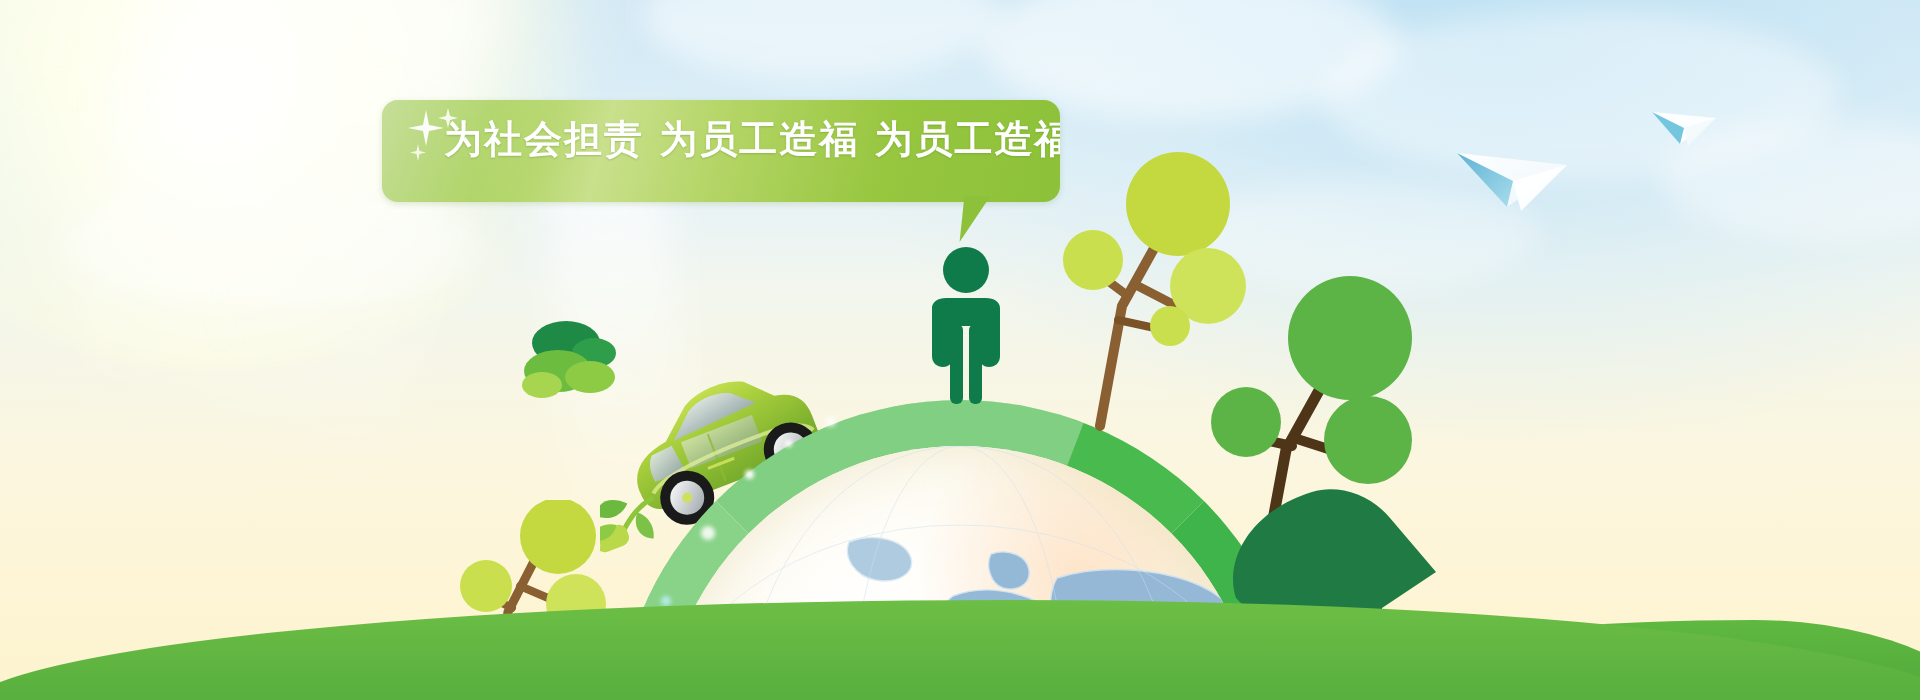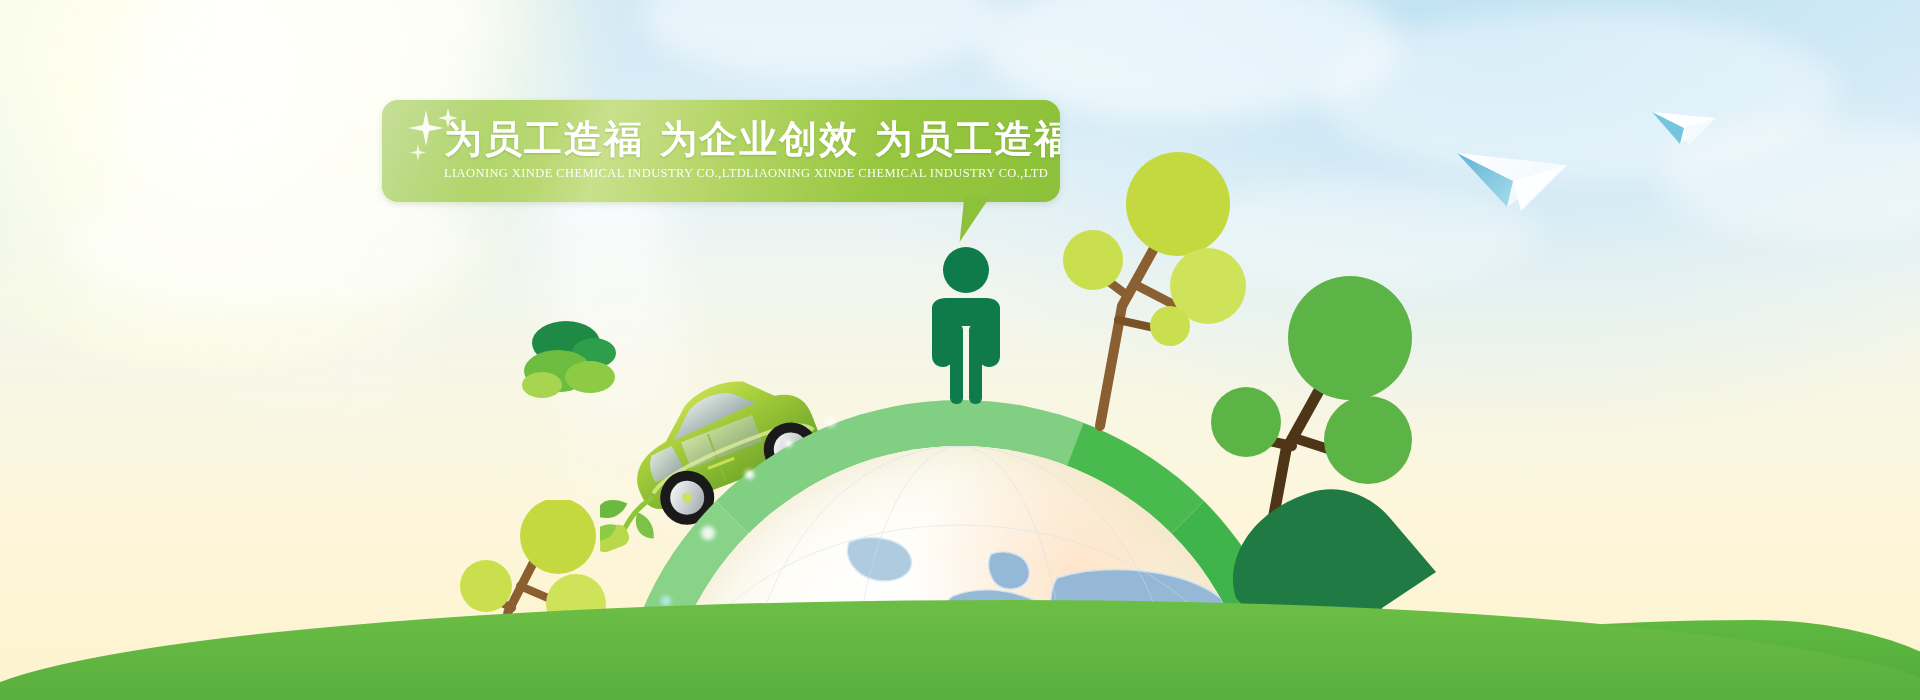--- a/index.html
+++ b/index.html
@@ -179,22 +179,21 @@
     </svg>
   </div>
 
   <div class="speech">
     <div class="gloss"></div>
     <svg class="sparkles" viewBox="0 0 72 62">
       <path d="M26 4 L29 19 L44 22 L29 25 L26 40 L23 25 L8 22 L23 19 Z" fill="#ffffff" opacity=".95"></path>
       <path d="M48 2 L50 10 L58 12 L50 14 L48 22 L46 14 L38 12 L46 10 Z" fill="#ffffff" opacity=".85"></path>
       <path d="M18 38 L19.5 45 L26 46.5 L19.5 48 L18 55 L16.5 48 L10 46.5 L16.5 45 Z" fill="#ffffff" opacity=".8"></path>
     </svg>
-    <div class="headline">为员工造福  为企业创效  为员工造福</div>
-    <div class="subline">LIAONING XINDE  CHEMICAL INDUSTRY CO.,LTDLIAONING XINDE  CHEMICAL INDUSTRY CO.,LTD</div>
+    <div class="headline">为社会担责  为员工造福  为员工造福</div>
   </div>
   <div class="speech-tail"></div>
 
   <div class="art" style="left:520px;top:315px;">
     <svg width="130" height="95" viewBox="0 0 130 95">
       <ellipse cx="46" cy="28" rx="34" ry="22" fill="#1f8a46"></ellipse>
       <ellipse cx="74" cy="38" rx="22" ry="15" fill="#2f9e4a"></ellipse>
       <ellipse cx="38" cy="56" rx="34" ry="21" fill="#6cbd3f"></ellipse>
       <ellipse cx="70" cy="62" rx="25" ry="16" fill="#8ecb45"></ellipse>
       <ellipse cx="22" cy="70" rx="20" ry="13" fill="#a7d550"></ellipse>

